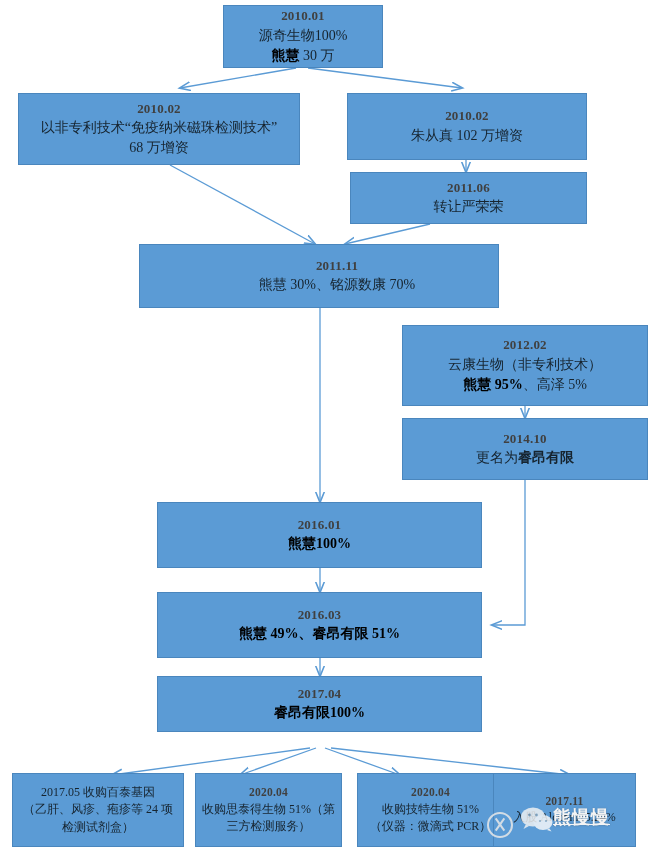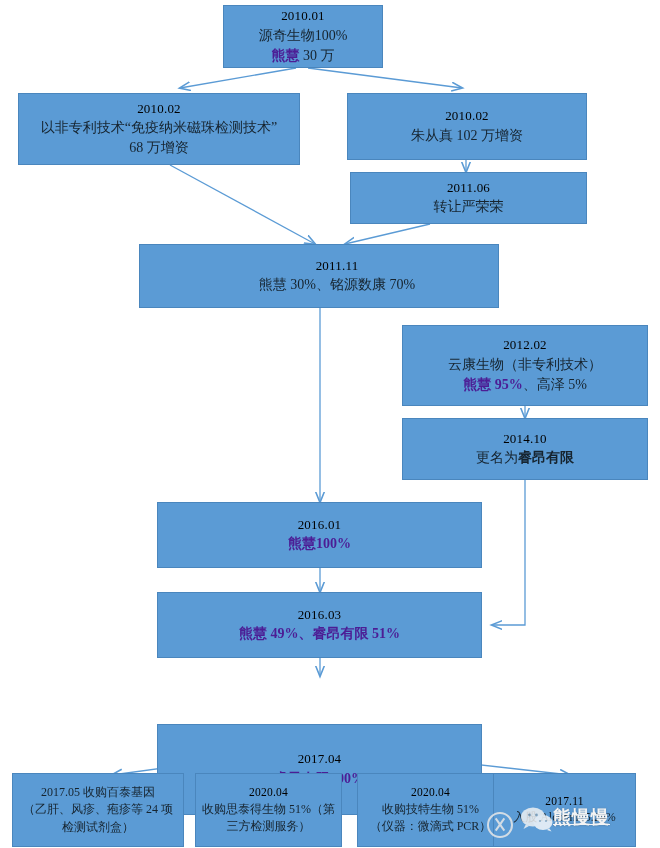--- a/index.html
+++ b/index.html
@@ -31,32 +31,32 @@
     justify-content: center;
     text-align: center;
     color: #14232e;
     line-height: 1.42;
     z-index: 2;
   }
   .line { display: block; white-space: nowrap; }
   .nd-date {
     font-family: "Liberation Serif", "DejaVu Serif", serif;
     font-size: 13px;
-    font-weight: 400;
+    font-weight: 700;
     letter-spacing: .2px;
-    color: #000000;
+    color: #404040;
   }
   .nd-body {
     font-family: "Liberation Serif", "DejaVu Serif", serif;
     font-size: 14px;
     color: #16242f;
   }
   .sm .nd-date { font-size: 11.5px; }
   .sm .nd-body { font-size: 12px; line-height: 1.45; }
-  .red { color: #4c1d95; font-weight: 700; }
+  .red { color: #000000; font-weight: 700; }
   .bold { font-weight: 700; }
 
   
   .wm {
     position: absolute;
     z-index: 5;
     pointer-events: none;
     opacity: .82;
   }
   .wm-wechat {
@@ -177,21 +177,21 @@
   <div class="node" style="left:157px; top:502px; width:325px; height:66px;">
     <span class="line nd-date">2016.01</span>
     <span class="line nd-body"><span class="red">熊慧</span><span class="red">100%</span></span>
   </div>
 
   <div class="node" style="left:157px; top:592px; width:325px; height:66px;">
     <span class="line nd-date">2016.03</span>
     <span class="line nd-body"><span class="red">熊慧</span><span class="red"> 49%、</span><span class="red">睿昂有限</span><span class="red"> 51%</span></span>
   </div>
 
-  <div class="node" style="left:157px; top:676px; width:325px; height:91px;margin-top:48px;">
+  <div class="node" style="left:157px; top:676px; width:325px; height:56px;">
     <span class="line nd-date">2017.04</span>
     <span class="line nd-body"><span class="red">睿昂有限</span><span class="red">100%</span></span>
   </div>
 
   <div class="node sm" style="left:12px; top:773px; width:172px; height:74px;text-align:center;">
     <span class="line nd-body">2017.05 收购百泰基因</span>
     <span class="line nd-body">（乙肝、风疹、疱疹等 24 项</span>
     <span class="line nd-body">检测试剂盒）</span>
   </div>
 

